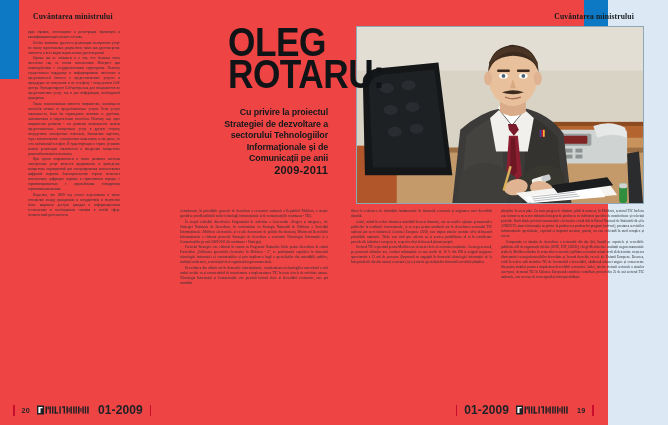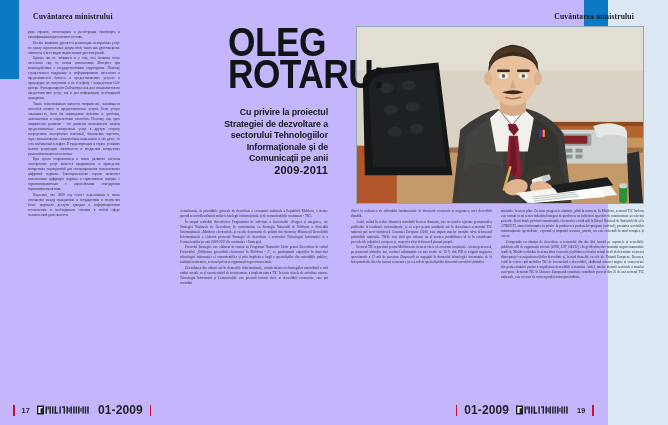--- a/index.html
+++ b/index.html
@@ -14,21 +14,21 @@
     background: #dce9f4;
     font-family: "Liberation Serif", serif;
     position: relative;
   }
 
   .spread {
     position: absolute;
     inset: 0;
     width: 608px;
     height: 425px;
-    background: #c4b5fd;
+    background: #ef4444;
   }
 
   
   .corner-block {
     position: absolute;
     background: #0d79c4;
     top: 0;
   }
   .corner-block.left  { left: 0;  width: 19px; height: 79px; }
   .corner-block.right { right: 0; width: 24px; height: 27px; }
@@ -215,21 +215,21 @@
 
     <div class="col lp-col2">
       <p class="noindent">Actualmente, în prioritățile generale de dezvoltare a economiei naționale a Republicii Moldova, o atenție sporită se acordă utilizării noilor tehnologii informaționale și de comunicații (în continuare - TIC).</p>
       <p>În scopul realizării obiectivelor Programului de activitate a Guvernului «Progres și integrare», ale Strategiei Naționale de Dezvoltare, în conformitate cu Strategia Națională de Edificare a Societății Informaționale «Moldova electronică» și cu alte documente de politici din domeniu, Ministerul Dezvoltării Informaționale a elaborat proiectul Strategiei de dezvoltare a sectorului Tehnologiei Informației și a Comunicațiilor pe anii 2009-2011 (în continuare - Strategia).</p>
       <p>Proiectul Strategiei este elaborat în comun cu Programul Națiunilor Unite pentru Dezvoltare în cadrul Proiectului „Edificarea guvernării electronice în Moldova - 2", ce participanții experților în domeniul tehnologiei informației și comunicațiilor și prin implicarea largă a specialiștilor din autoritățile publice, instituții academice, sectorul privat și organizații neguvernamentale.</p>
       <p>Dezvoltarea din ultimii ani în domeniile informaționale, conștientizarea tehnologiilor macrobază a noii ordini sociale ca și caracteristică de transformare a implementarea TIC în toate sferele de activitate umane. Tehnologia Informației și Comunicațiile este prezintă factorii cheie ai dezvoltării economice, care pot contribui</p>
     </div>
 
     <div class="footer left">
       <span class="rule"></span>
-      <span class="pagenum">17</span>
+      <span class="pagenum">20</span>
       <span class="brand">
         <svg width="54" height="10" viewBox="0 0 54 10" aria-hidden="true">
           <rect x="0" y="0.5" width="7" height="9" fill="#1d2226"></rect>
           <polygon points="1.4,1.9 5.6,1.9 5.6,3.2 3.5,3.2 3.5,8.1 1.4,8.1" fill="#ffffff"></polygon>
           <g fill="#1d2226">
             <rect x="8.5" y="1.4" width="1.5" height="7.2"></rect>
             <rect x="10.6" y="1.4" width="1.2" height="3.0"></rect>
             <rect x="12.4" y="1.4" width="1.5" height="7.2"></rect>
             <rect x="15.0" y="1.4" width="1.4" height="7.2"></rect>
             <rect x="17.6" y="1.4" width="1.5" height="7.2"></rect>

